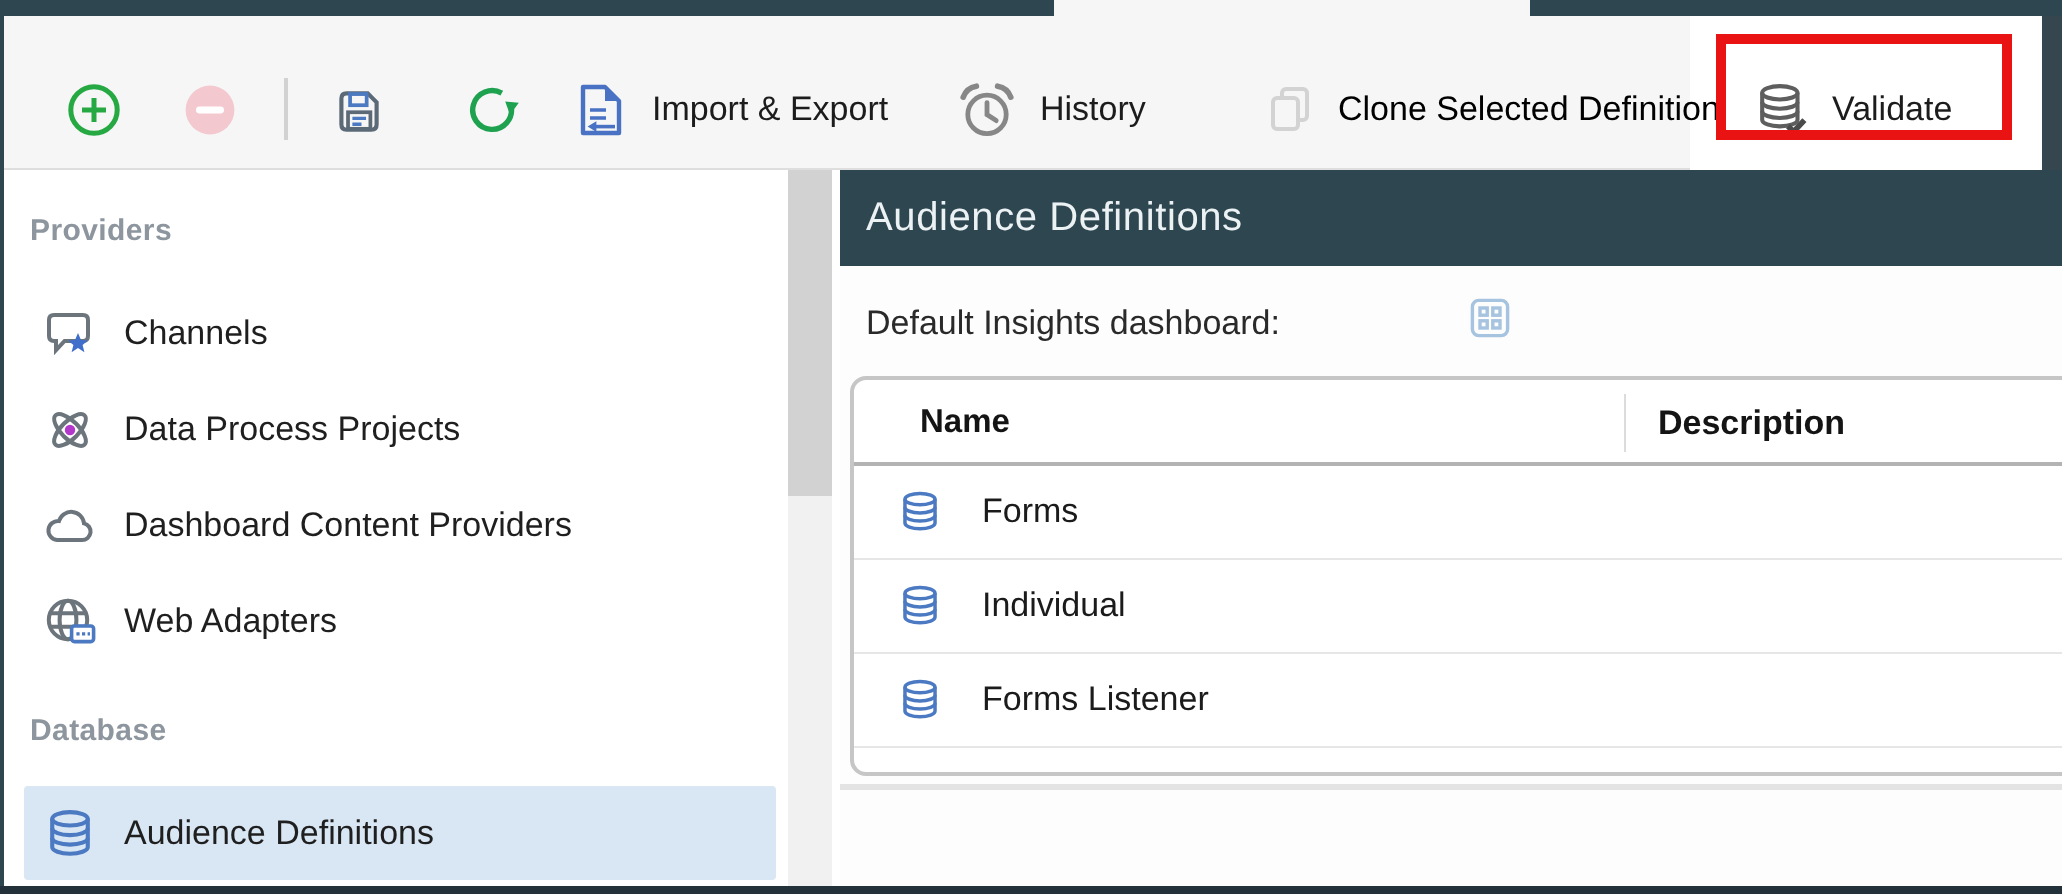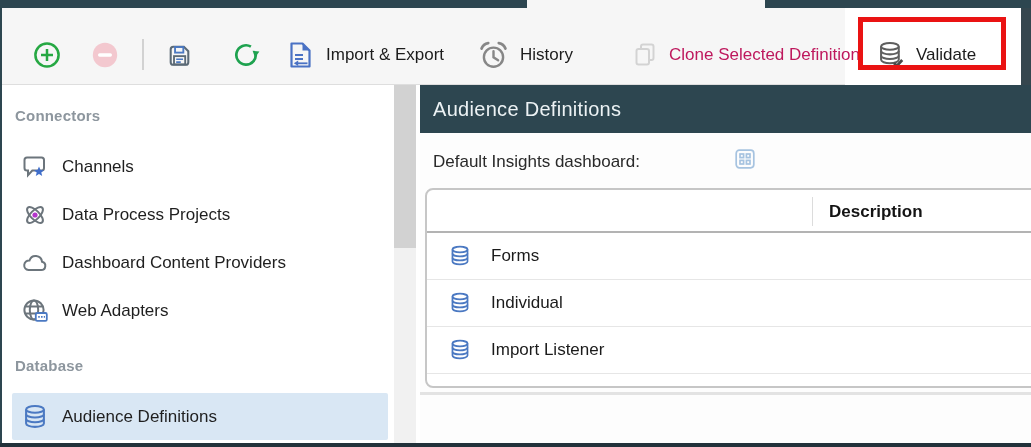--- a/index.html
+++ b/index.html
@@ -13,21 +13,21 @@
   
   .top-strip { position:absolute; left:0; top:0; width:1031px; height:8px; background:#2d4650; }
   .top-strip-gap { position:absolute; left:527px; top:0; width:238px; height:8px; background:#f6f6f6; }
   .left-frame { position:absolute; left:0; top:8px; width:2px; height:435px; background:#2d4650; }
   .right-frame { position:absolute; left:1021px; top:8px; width:10px; height:77px; background:#35464e; }
   .bottom-strip { position:absolute; left:0; top:443px; width:1031px; height:4px; background:#22313a; }
   
   .toolbar { position:absolute; left:2px; top:8px; width:843px; height:77px; background:#f6f6f6; border-bottom:1px solid #dedede; }
   .tb-btn { position:absolute; top:30px; height:34px; display:flex; align-items:center; gap:11px; cursor:default; }
   .tb-btn .lbl { font-size:17px; color:#1c1c1c; white-space:nowrap; }
-  .tb-btn.disabled .lbl { color:#be185d; }
+  .tb-btn.disabled .lbl { color:#000000; }
   .tb-divider { position:absolute; left:140px; top:31px; width:2px; height:31px; background:#d2d2d2; }
   .icon svg { display:block; }
   
   .sidebar { position:absolute; left:2px; top:85px; width:418px; height:358px; background:#ffffff; }
   .side-title { position:absolute; left:13px; font-size:15px; font-weight:bold; color:#8d969e; letter-spacing:.2px; }
   .side-item { position:absolute; left:10px; width:376px; height:47px; display:flex; align-items:center; border-radius:2px; }
   .side-item .icon { margin-left:10px; width:26px; display:flex; justify-content:center; }
   .side-item .lbl { margin-left:14px; font-size:17px; color:#1f1f1f; }
   .side-item.selected { background:#d9e7f4; }
   .side-scrollbar { position:absolute; left:392px; top:0; width:22px; height:358px; background:#f1f1f1; }
@@ -148,21 +148,21 @@
           <path d="M3.8 5 v12.5 a8.2 3.1 0 0 0 16.4 0 v-12.5" fill="none" stroke="#5e5e5e" stroke-width="1.9"></path>
           <path d="M3.8 9.3 a8.2 3.1 0 0 0 16.4 0 M3.8 13.6 a8.2 3.1 0 0 0 16.4 0" fill="none" stroke="#5e5e5e" stroke-width="1.9"></path>
           <path d="M15.8 20.5 l2.6 2.6 5-5.4" stroke="#4a4a4a" stroke-width="2.6" fill="none"></path>
         </svg>
       </span>
       <span class="lbl">Validate</span>
     </div>
   </div>
 
   <div class="sidebar">
-    <div class="side-title" style="top:22px">Connectors</div>
+    <div class="side-title" style="top:22px">Providers</div>
 
     <div class="side-item" style="top:58px">
       <span class="icon">
         <svg width="26" height="26" viewBox="0 0 26 26">
           <path d="M5 3.5 h14.5 q2.5 0 2.5 2.5 v8 q0 2.5 -2.5 2.5 h-9.2 l-4.3 4.6 v-4.6 h-1 q-2.5 0 -2.5 -2.5 v-8 q0 -2.5 2.5 -2.5 z" fill="none" stroke="#6c757c" stroke-width="2"></path>
           <polygon points="17,12.5 18.5,16 22,16.2 19.3,18.5 20.2,22.1 17,20 13.8,22.1 14.7,18.5 12,16.2 15.5,16" fill="#3f6ecb"></polygon>
         </svg>
       </span>
       <span class="lbl">Channels</span>
     </div>
@@ -239,20 +239,21 @@
             <rect x="5" y="11.4" width="3.6" height="3.6"></rect>
             <rect x="11.4" y="11.4" width="3.6" height="3.6"></rect>
           </g>
         </svg>
       </span>
       <span class="lbl">Dashboard</span>
     </div>
 
     <div class="table">
       <div class="thead">
+        <span class="th-name">Name</span>
         <span class="col-divider"></span>
         <span class="th-desc">Description</span>
       </div>
 
       <div class="trow">
         <span class="icon">
           <svg width="22" height="22" viewBox="0 0 24 24">
             <ellipse cx="12" cy="5" rx="8.2" ry="3.1" fill="none" stroke="#4b79c2" stroke-width="1.9"></ellipse>
             <path d="M3.8 5 v13 a8.2 3.1 0 0 0 16.4 0 v-13" fill="none" stroke="#4b79c2" stroke-width="1.9"></path>
             <path d="M3.8 9.4 a8.2 3.1 0 0 0 16.4 0 M3.8 13.8 a8.2 3.1 0 0 0 16.4 0" fill="none" stroke="#4b79c2" stroke-width="1.9"></path>
@@ -275,21 +276,21 @@
       </div>
 
       <div class="trow">
         <span class="icon">
           <svg width="22" height="22" viewBox="0 0 24 24">
             <ellipse cx="12" cy="5" rx="8.2" ry="3.1" fill="none" stroke="#4b79c2" stroke-width="1.9"></ellipse>
             <path d="M3.8 5 v13 a8.2 3.1 0 0 0 16.4 0 v-13" fill="none" stroke="#4b79c2" stroke-width="1.9"></path>
             <path d="M3.8 9.4 a8.2 3.1 0 0 0 16.4 0 M3.8 13.8 a8.2 3.1 0 0 0 16.4 0" fill="none" stroke="#4b79c2" stroke-width="1.9"></path>
           </svg>
         </span>
-        <span class="lbl">Import Listener</span>
+        <span class="lbl">Forms Listener</span>
         <span class="cell-desc"></span>
       </div>
     </div>
 
     <div class="below-divider"></div>
   </div>
 
   <div class="annotation-box"></div>
 
 </div>

